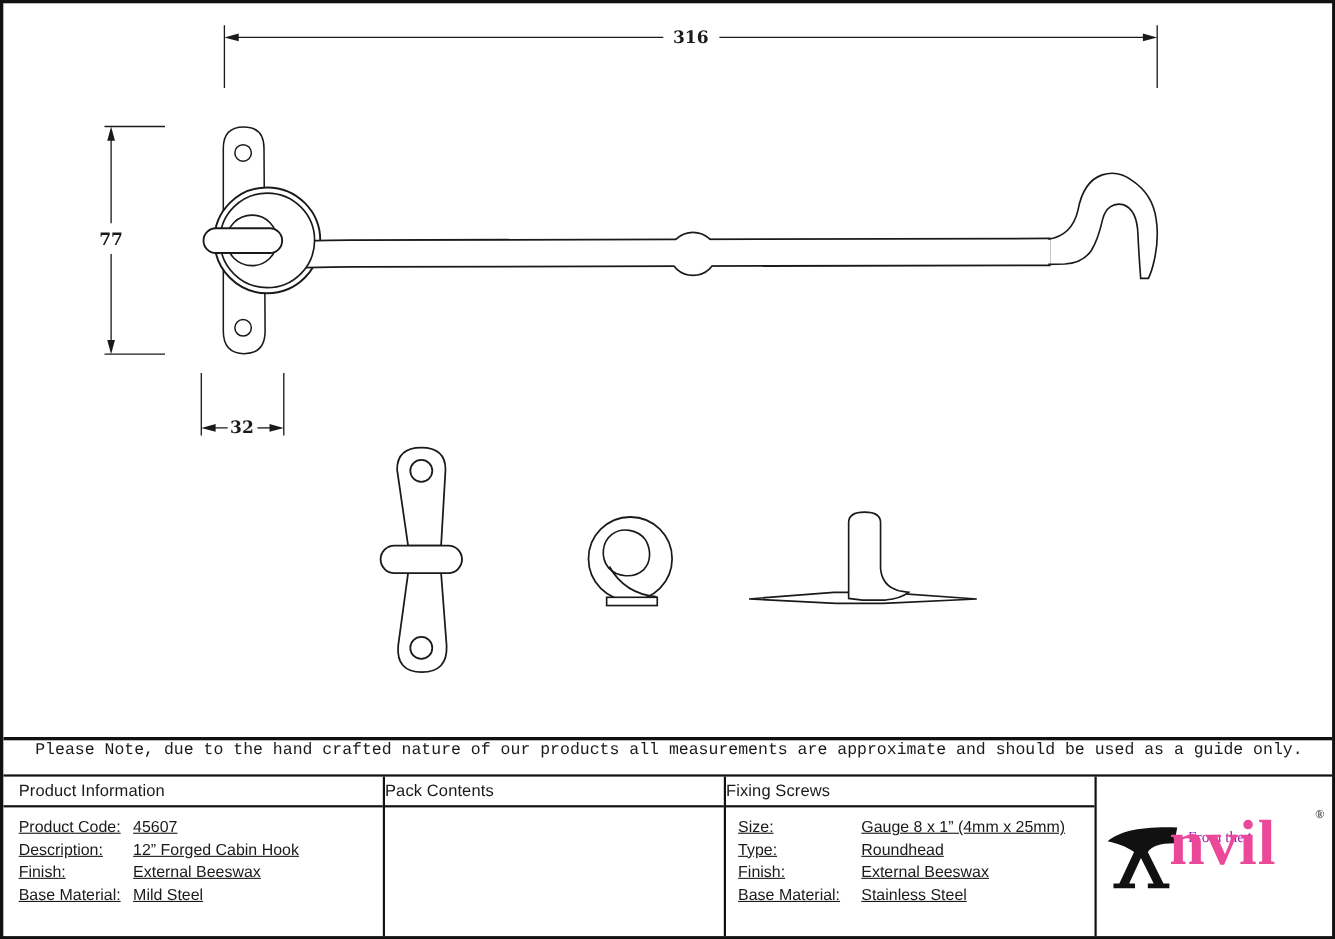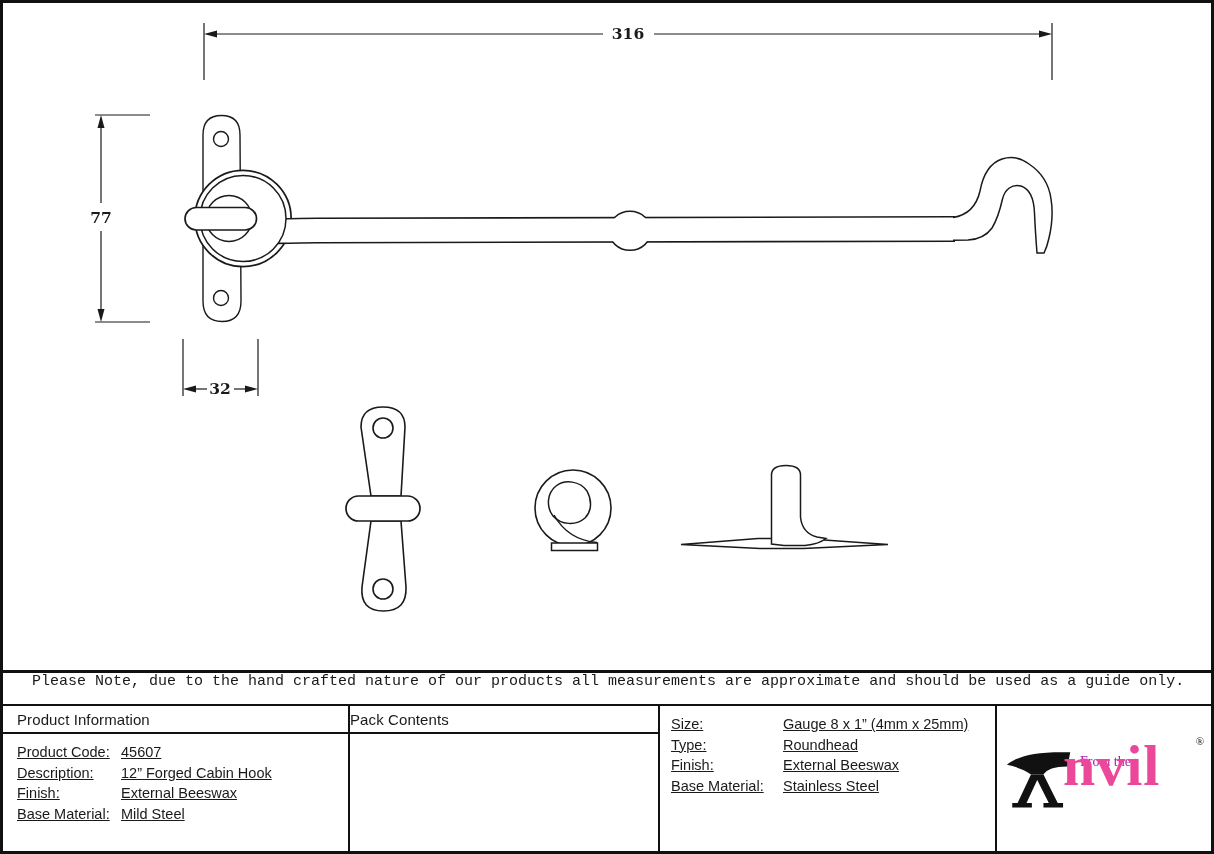--- a/index.html
+++ b/index.html
@@ -199,20 +199,23 @@
       </div>
     </div>
 
     <div class="tcol c2">
       <div class="col-header">
         <span>Pack Contents</span>
       </div>
     </div>
 
     <div class="tcol c3">
+      <div class="col-header">
+        <span>Fixing Screws</span>
+      </div>
       <div class="col-body">
         <div class="kv-row">
           <span class="kv-label">Size:</span>
           <span class="kv-value">Gauge 8 x 1” (4mm x 25mm)</span>
         </div>
         <div class="kv-row">
           <span class="kv-label">Type:</span>
           <span class="kv-value">Roundhead</span>
         </div>
         <div class="kv-row">

